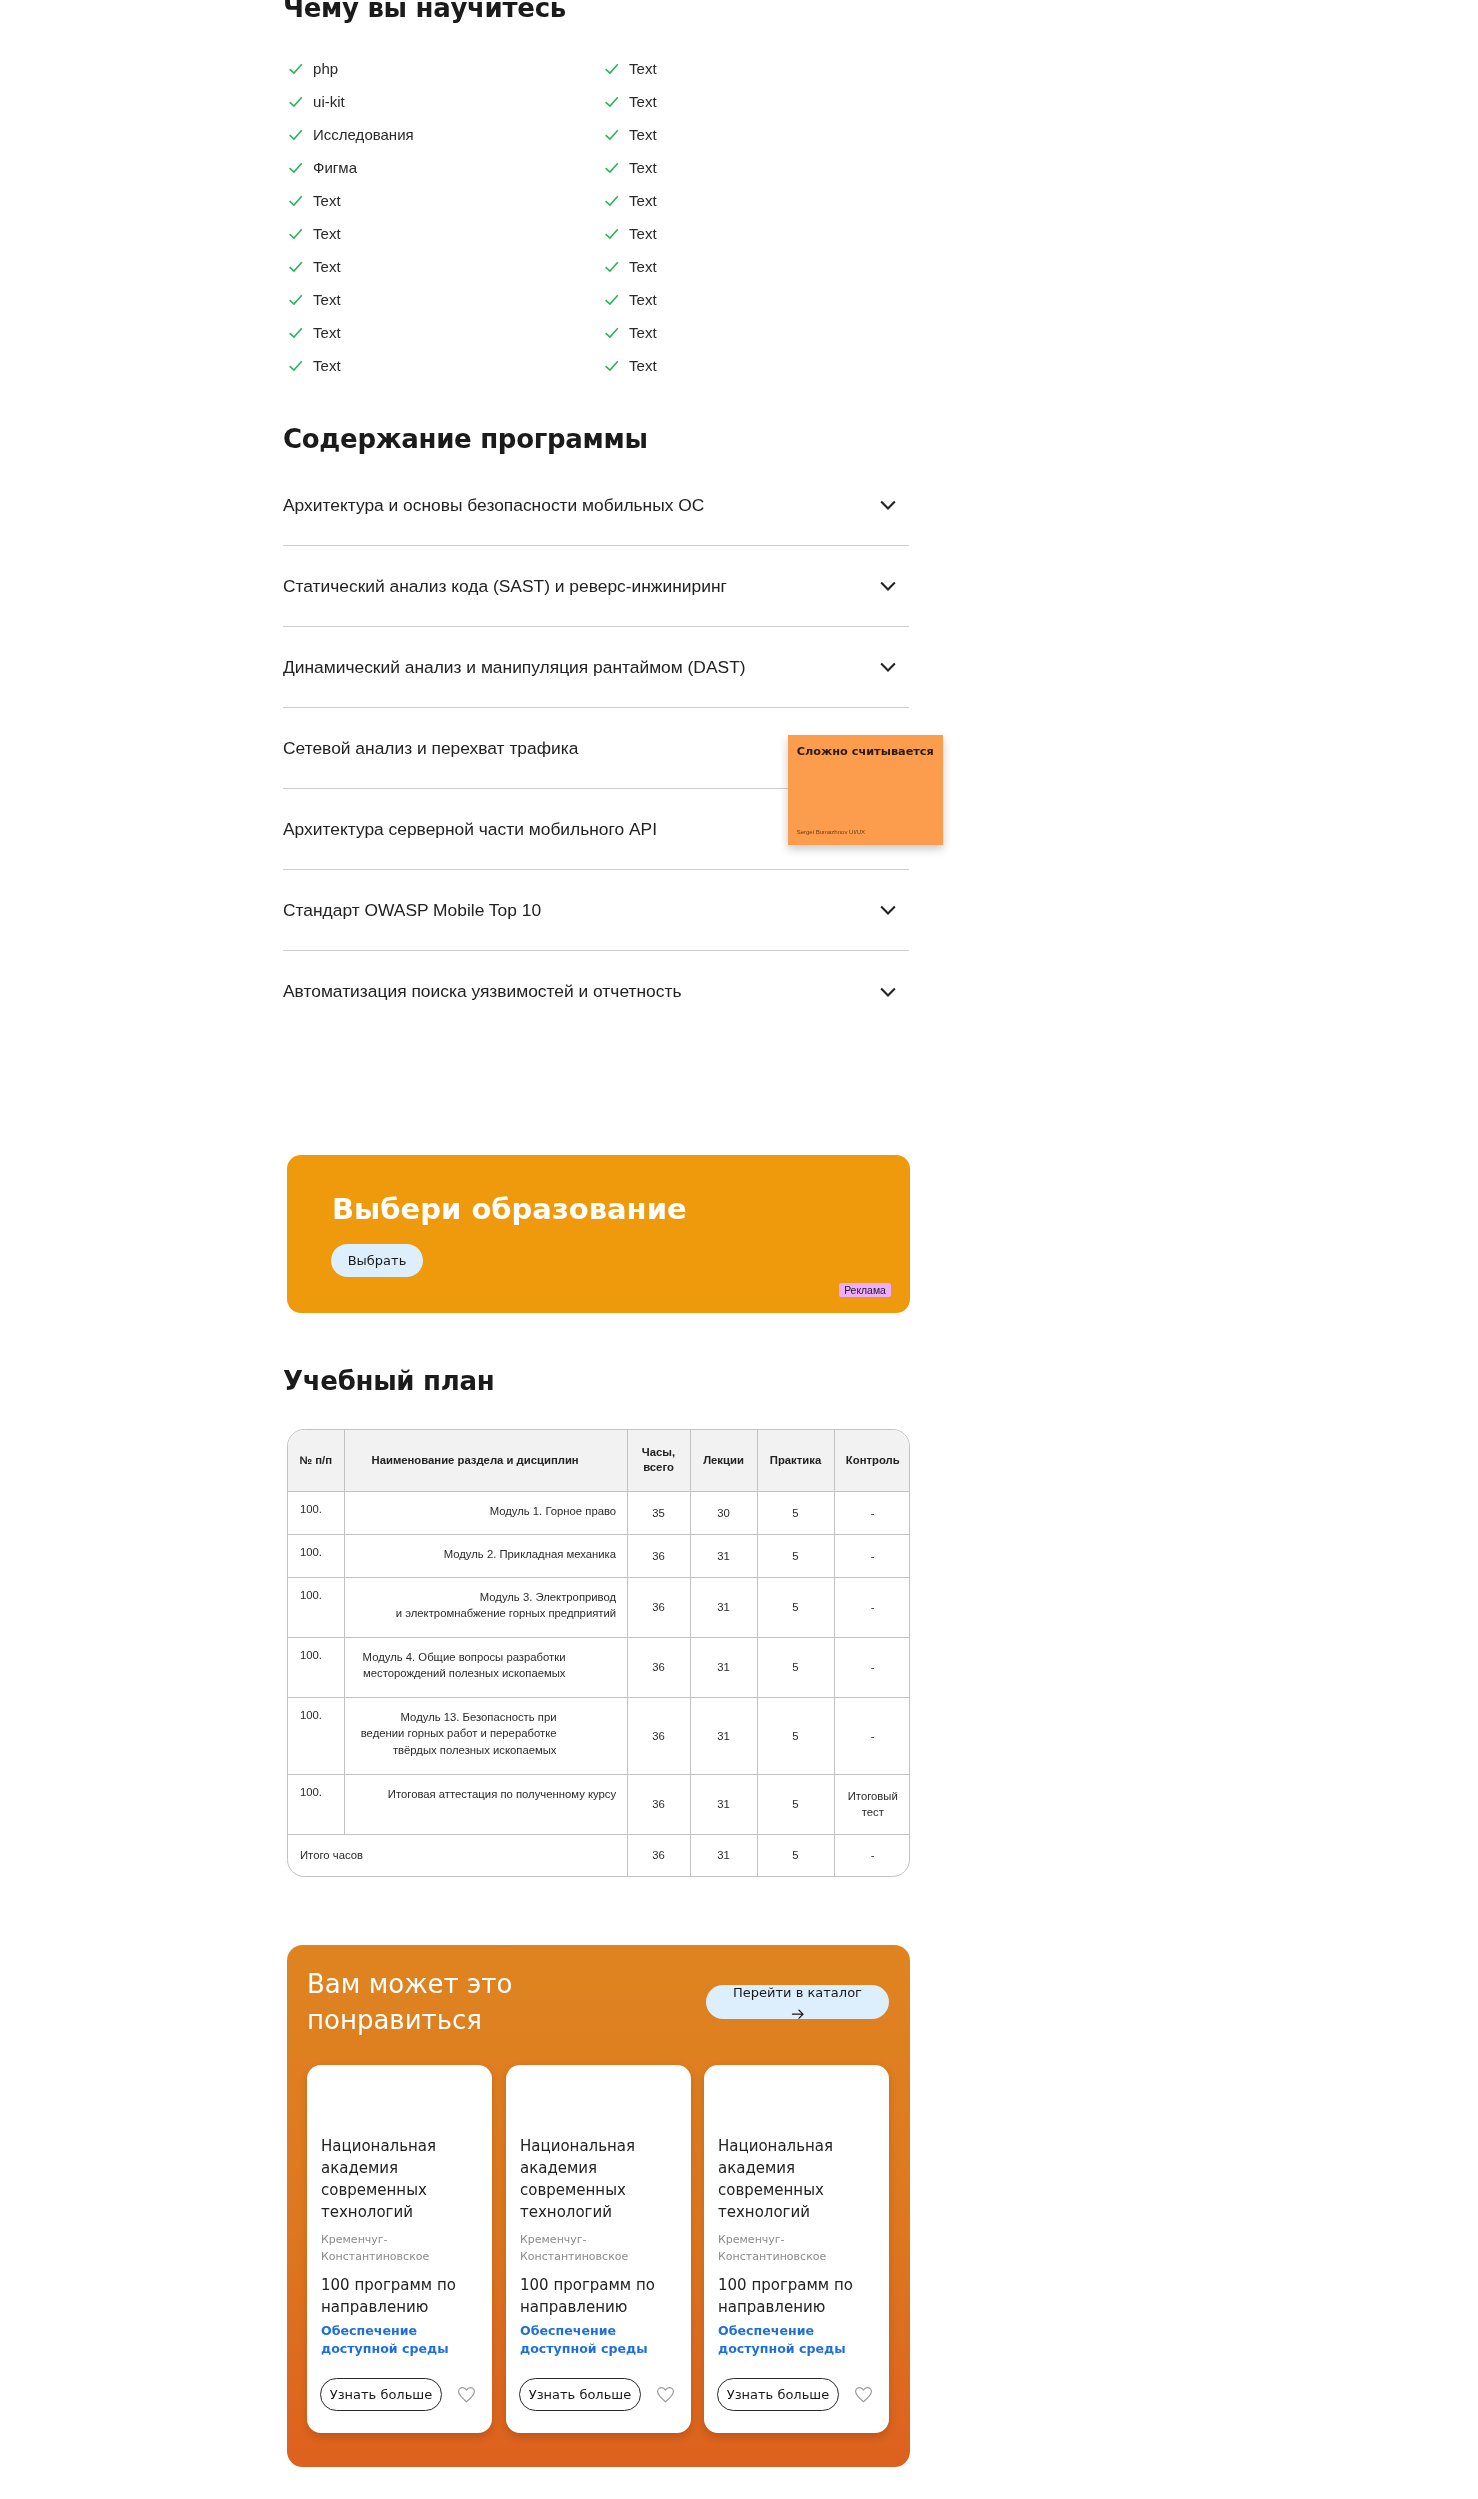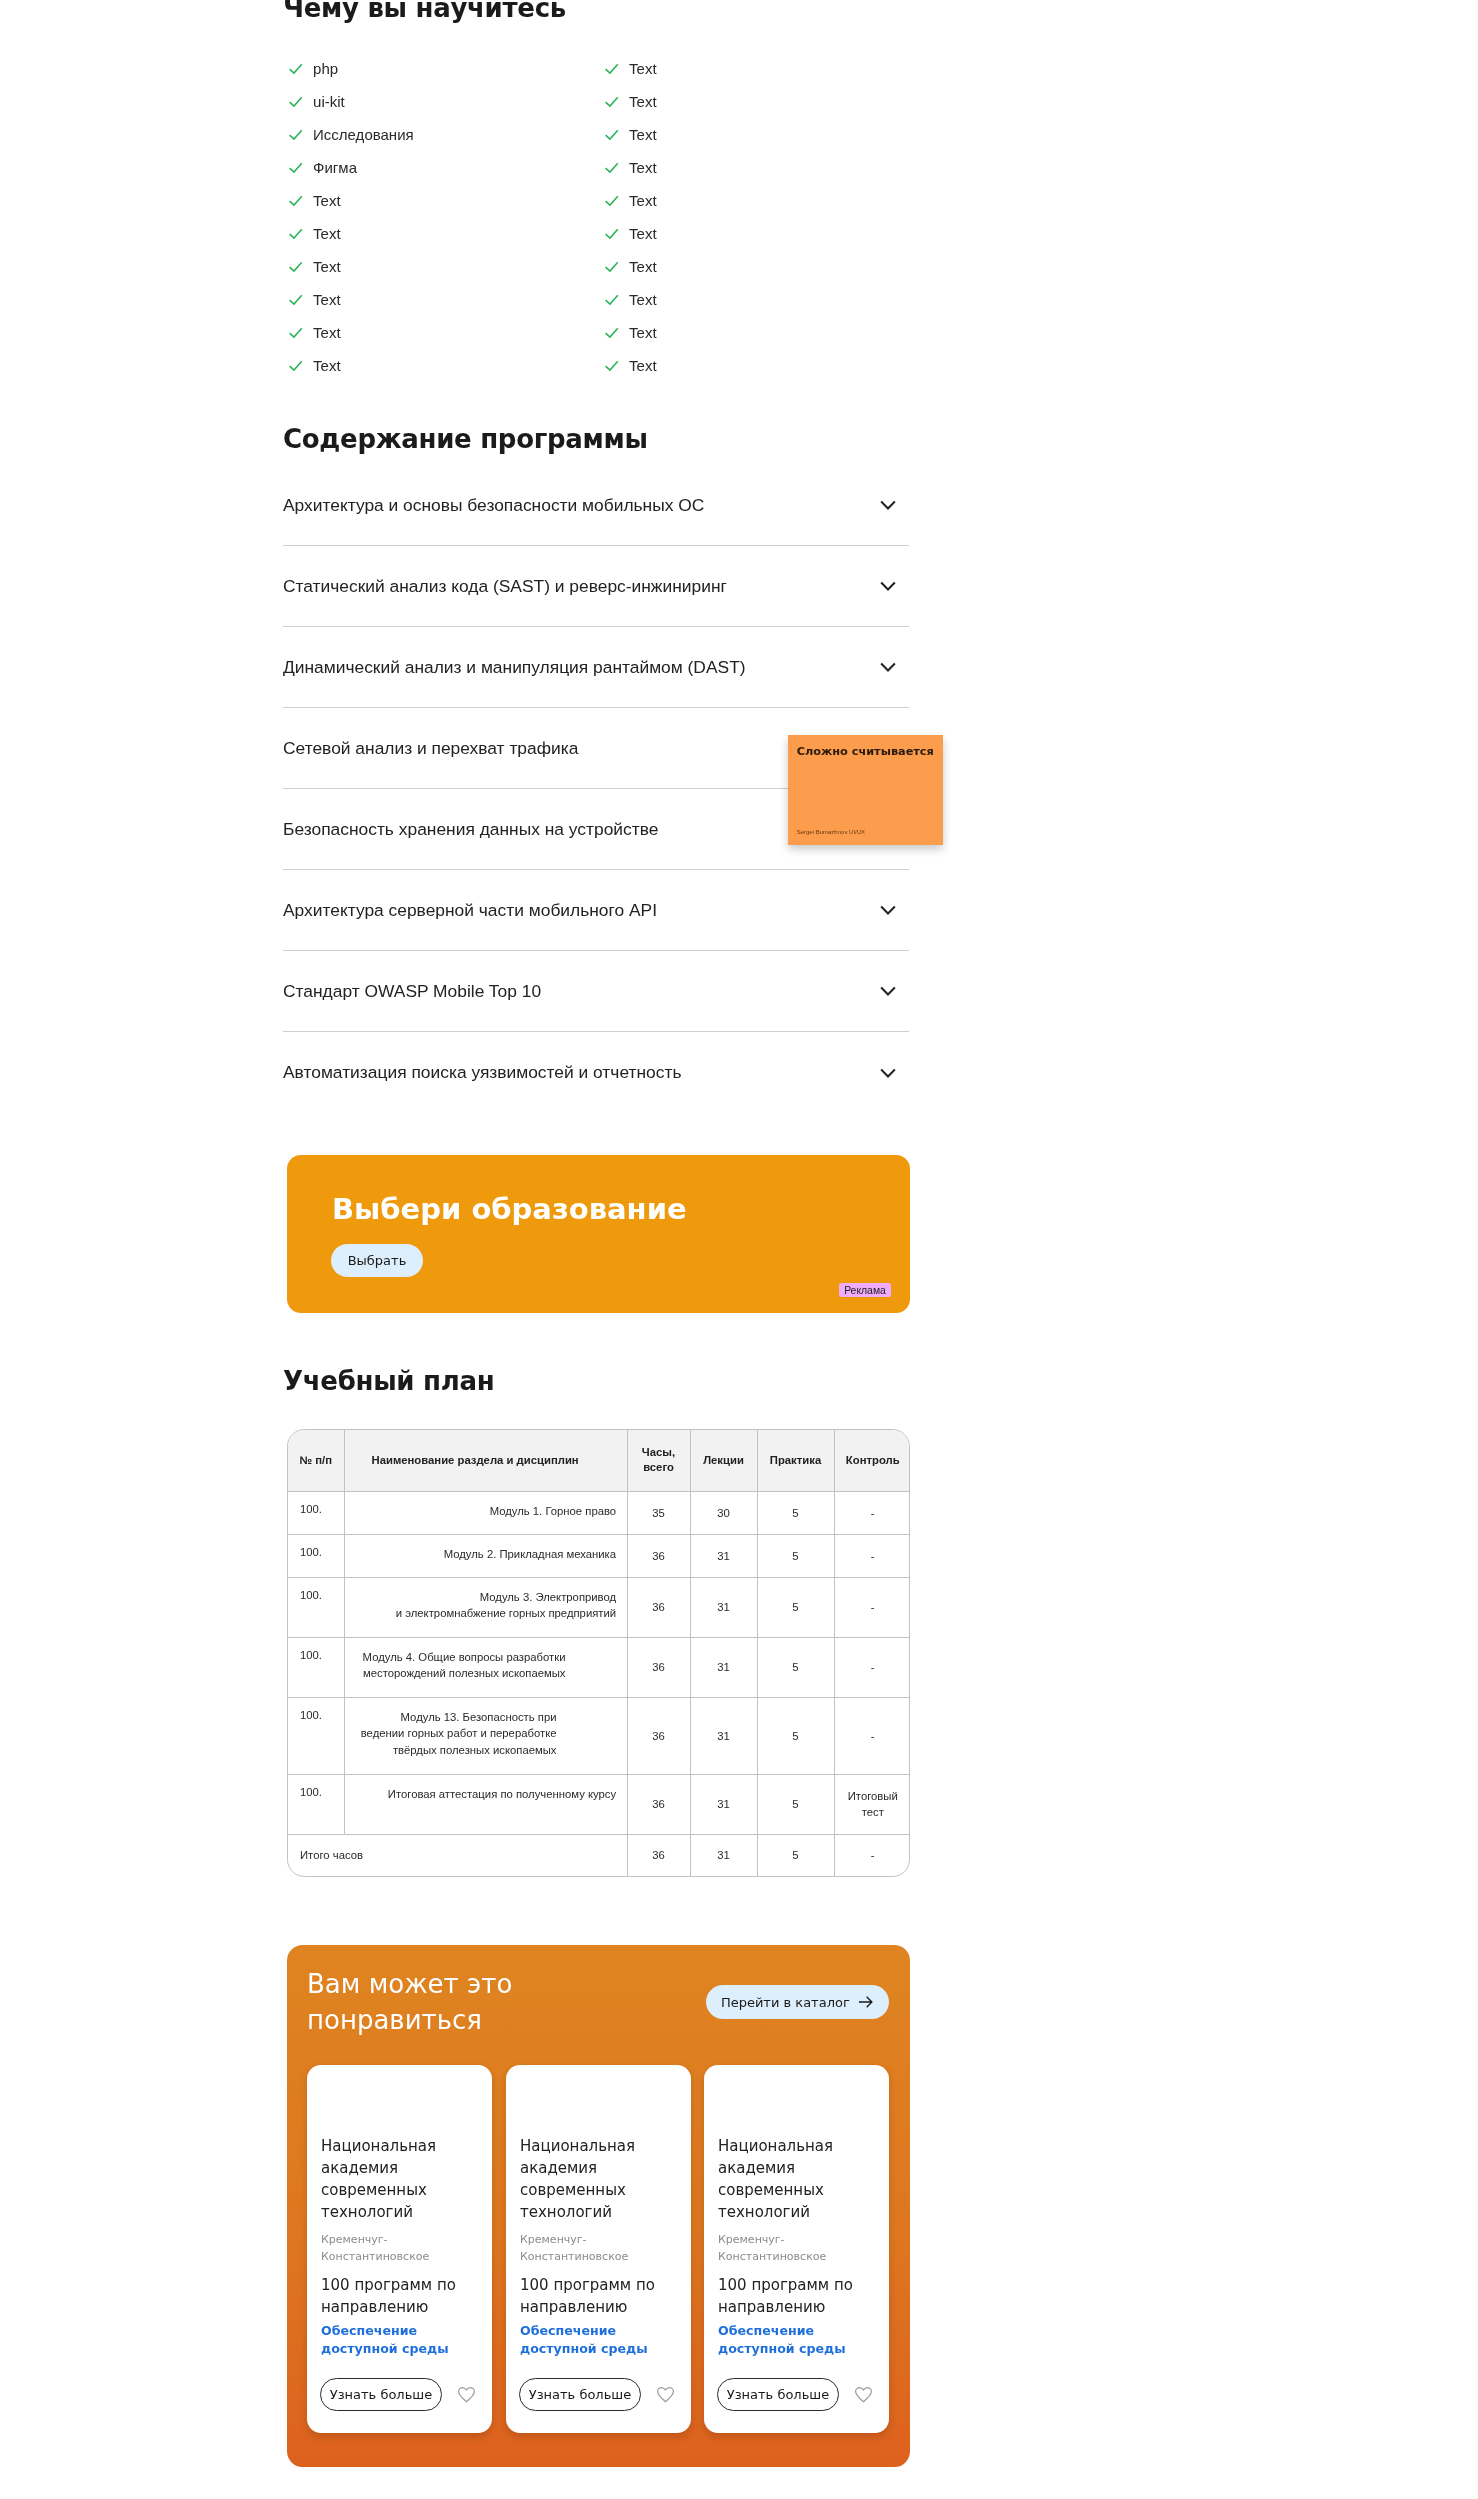--- a/index.html
+++ b/index.html
@@ -46,21 +46,21 @@
   thead th { background: #f2f2f2; height: 61px; font-weight: bold; font-size: 11.3px; text-align: center; color: #222; }
   thead th.left { text-align: left; padding-left: 27px; }
   td { vertical-align: middle; text-align: center; }
   td.num { vertical-align: top; text-align: left; padding: 11.3px 0 0 12px; }
   td.name { text-align: right; padding: 11.3px 10.4px 10.4px 12px; line-height: 16.5px; vertical-align: top; }
   td.total-label { text-align: left; padding-left: 12px; }
 
   
   .rec { left: 287px; top: 1945px; width: 623px; height: 522px; border-radius: 15.7px; background: linear-gradient(180deg, #df8420 0%, #de7720 55%, #dd611e 100%); }
   .rec-title { position: absolute; left: 20px; top: 21px; font-family: "DejaVu Sans", sans-serif; font-size: 26px; line-height: 36px; color: #ffffff; width: 261px; }
-  .catalog-btn { position: absolute; left: 419px; top: 40px; width: 183px; height: 34px; border-radius: 17.4px; background: #ddeefd; border: none; display: flex; align-items: center; justify-content: center; gap: 8.7px; font-family: "DejaVu Sans", sans-serif; font-size: 13px; color: #1a1a1a; }
+  .catalog-btn { position: absolute; left: 419px; top: 40px; width: 183px; height: 34px; border-radius: 17.4px; background: #ddeefd; border: none; display: flex; align-items: center; justify-content: center; gap: 8.7px; font-family: "DejaVu Sans", sans-serif; font-size: 13px; color: #1a1a1a; flex-direction: column; }
   .arrow { width: 15.7px; height: 12px; }
   .card { position: absolute; top: 120px; width: 185px; height: 368px; background: #fff; border-radius: 14px; box-shadow: 0 3.5px 8.7px rgba(0,0,0,0.15); }
   .card-name { position: absolute; left: 14px; top: 70px; font-family: "DejaVu Sans", sans-serif; font-size: 15px; line-height: 22px; color: #222; width: 165px; }
   .card-loc { position: absolute; left: 14px; top: 167px; font-family: "DejaVu Sans", sans-serif; font-size: 11px; line-height: 16.5px; color: #8b8b8b; width: 165px; }
   .card-count { position: absolute; left: 14px; top: 209px; font-family: "DejaVu Sans", sans-serif; font-size: 15px; line-height: 22px; color: #222; width: 165px; }
   .card-link { position: absolute; left: 14px; top: 257px; font-family: "DejaVu Sans", sans-serif; font-weight: bold; font-size: 12.6px; line-height: 18px; color: #1e6fdb; width: 165px; text-decoration: none; }
   .more-btn { position: absolute; left: 13px; top: 313px; width: 122px; height: 33px; border: 1.3px solid #2a2a2a; border-radius: 16.5px; background: #fff; font-family: "DejaVu Sans", sans-serif; font-size: 13px; color: #1a1a1a; }
   .heart { position: absolute; left: 150px; top: 321px; width: 19px; height: 17.4px; }
 </style>
 </head>
@@ -210,26 +210,20 @@
       </svg>
     </div>
   <div class="acc-row">
       <span class="acc-label">Динамический анализ и манипуляция рантаймом (DAST)</span>
       <svg class="chev" viewBox="0 0 28 28">
         <path d="M6 10 L14 18 L22 10" fill="none" stroke="#222" stroke-width="2.4"></path>
       </svg>
     </div>
   <div class="acc-row">
       <span class="acc-label">Сетевой анализ и перехват трафика</span>
-      <svg class="chev" viewBox="0 0 28 28">
-        <path d="M6 10 L14 18 L22 10" fill="none" stroke="#222" stroke-width="2.4"></path>
-      </svg>
-    </div>
-  <div class="acc-row">
-      <span class="acc-label">Безопасность хранения данных на устройстве</span>
       <svg class="chev" viewBox="0 0 28 28">
         <path d="M6 10 L14 18 L22 10" fill="none" stroke="#222" stroke-width="2.4"></path>
       </svg>
     </div>
   <div class="acc-row">
       <span class="acc-label">Архитектура серверной части мобильного API</span>
       <svg class="chev" viewBox="0 0 28 28">
         <path d="M6 10 L14 18 L22 10" fill="none" stroke="#222" stroke-width="2.4"></path>
       </svg>
     </div>

